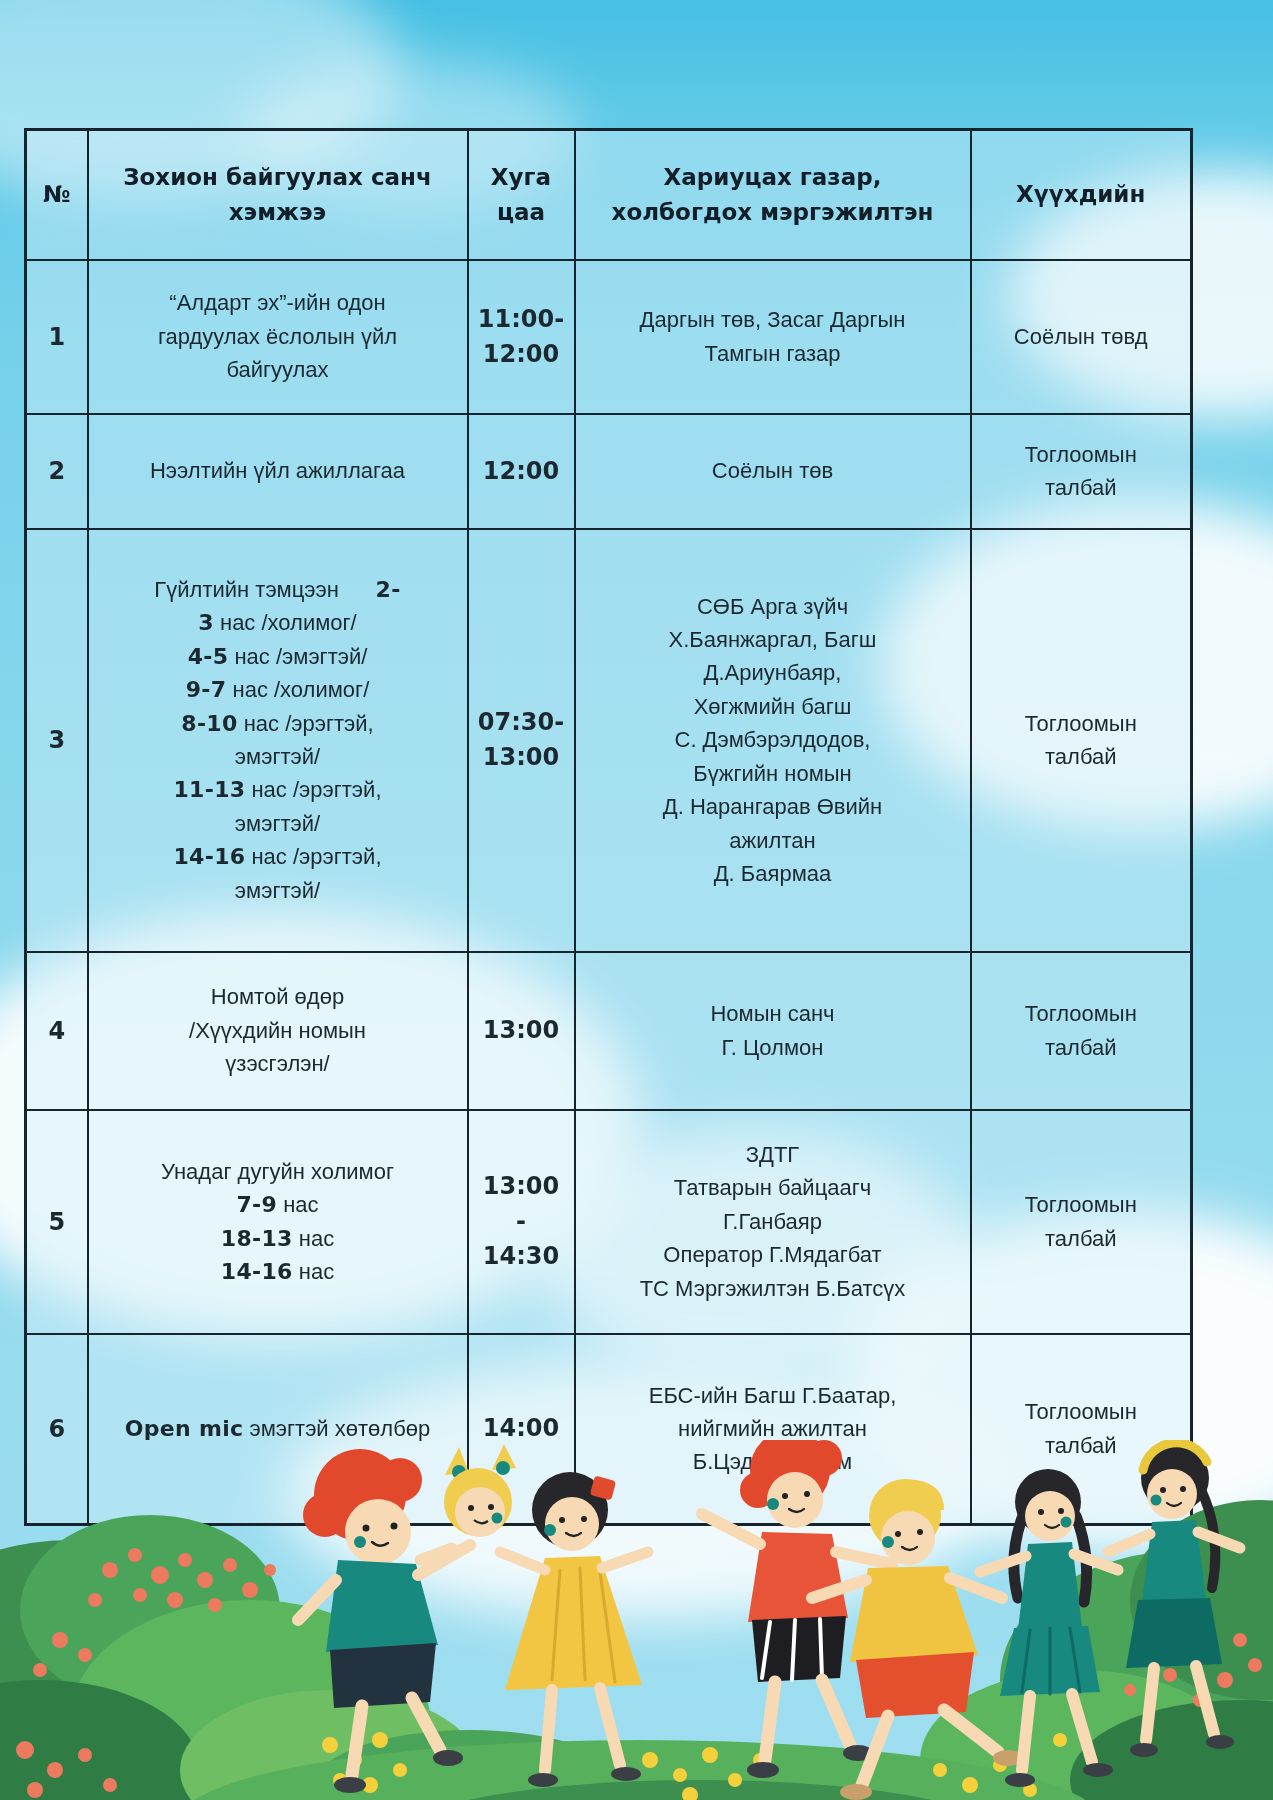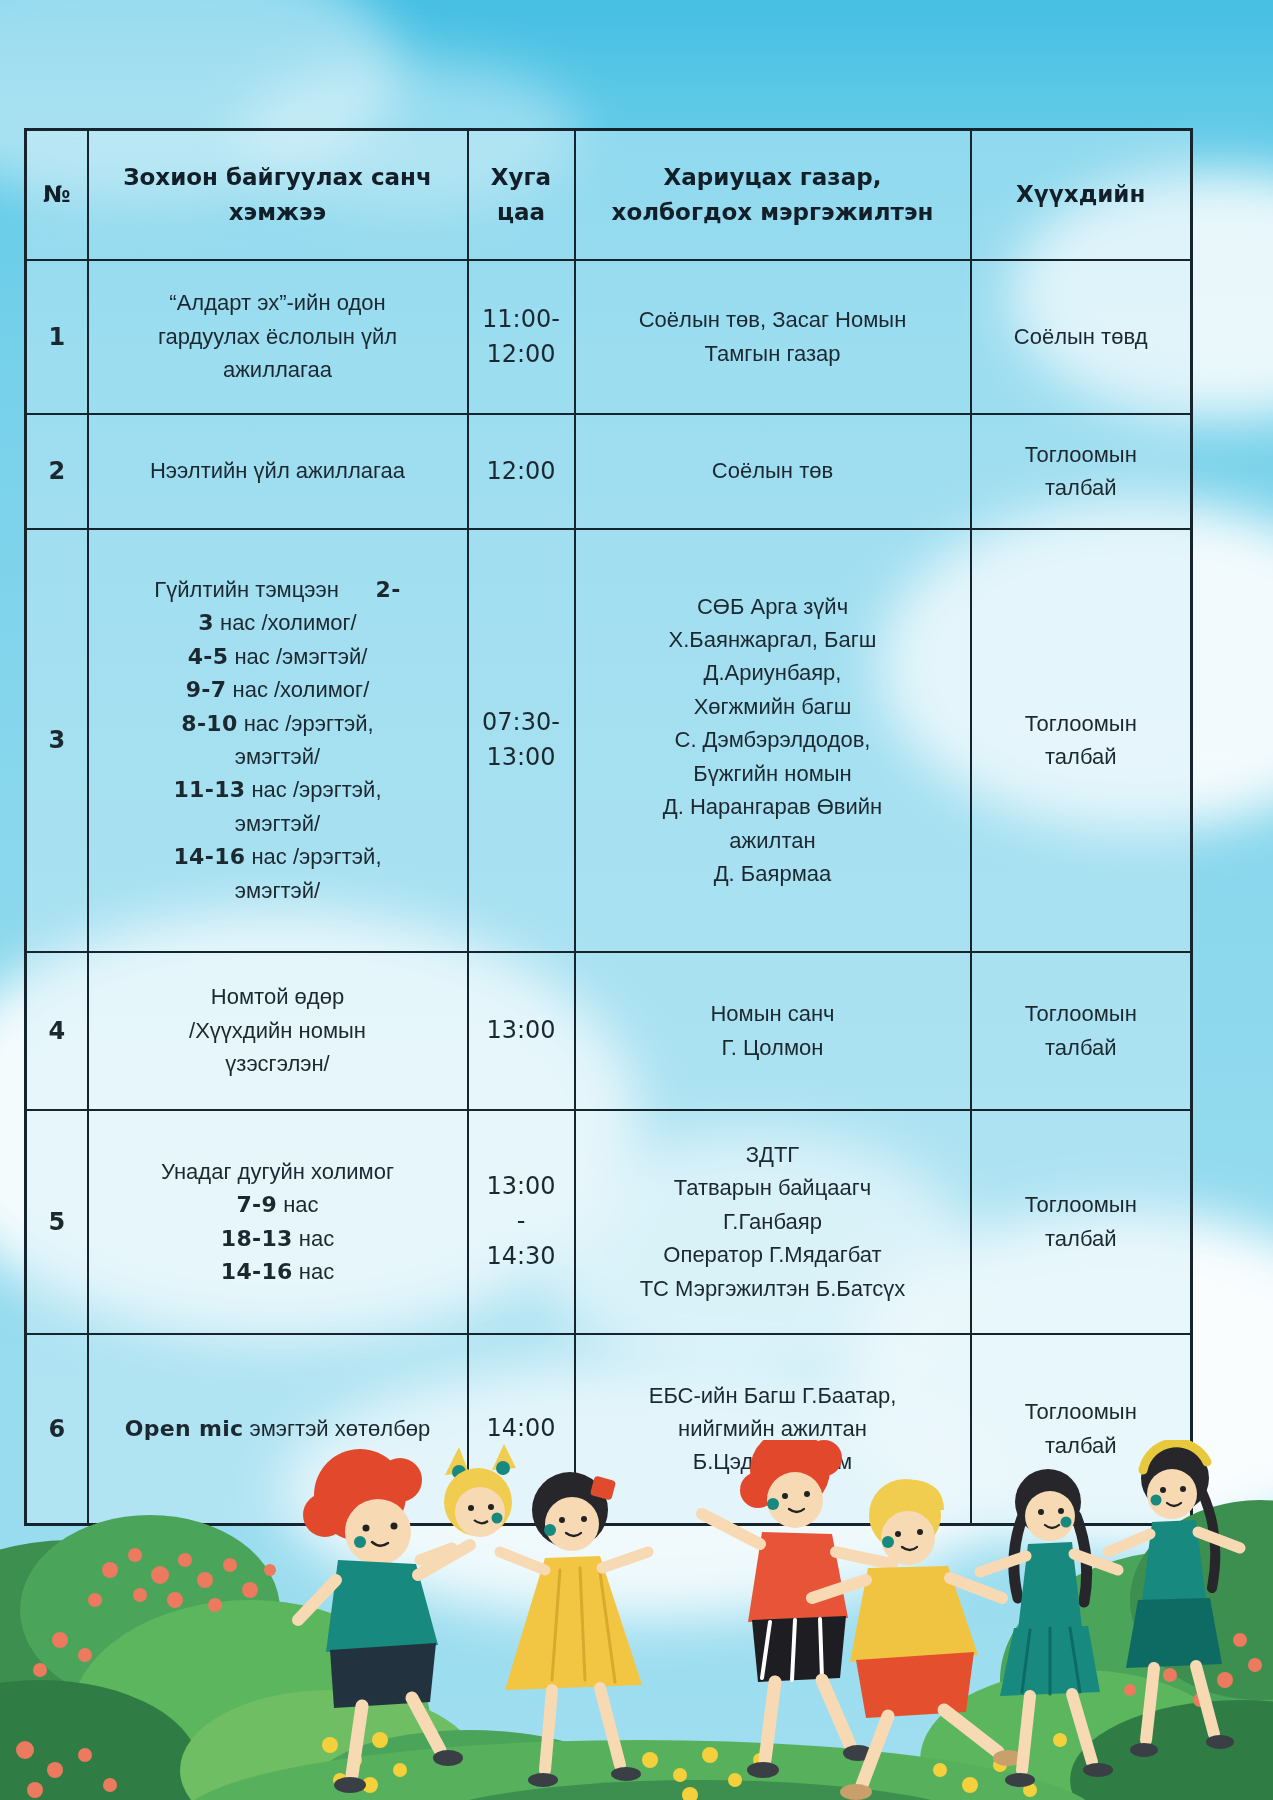--- a/index.html
+++ b/index.html
@@ -32,21 +32,21 @@
     color:#1c2830;padding:4px 8px;overflow:hidden;
   }
   thead tr{height:130px;}
   tr.r1{height:154px;} tr.r2{height:115px;} tr.r3{height:423px;}
   tr.r4{height:158px;} tr.r5{height:224px;} tr.r6{height:191px;}
   th{font-family:"DejaVu Sans",sans-serif;font-weight:700;font-size:23px;line-height:1.3;color:#121e28;}
   td{font-size:22px;}
   .ln{line-height:1.52;}
   .bnum{font-family:"DejaVu Sans",sans-serif;font-weight:800;letter-spacing:.3px;}
   td.no{font-family:"DejaVu Sans",sans-serif;font-weight:800;font-size:24px;}
-  td.time{font-family:"DejaVu Sans",sans-serif;font-weight:400;font-size:24px;}
+  td.time{font-family:"DejaVu Sans",sans-serif;font-weight:700;font-size:24px;}
   td.time .ln{line-height:1.45;}
   svg.scene{position:absolute;left:0;top:1440px;}
 </style>
 </head>
 <body>
 
 <div class="page">
   <div class="cloud c1"></div>
   <div class="cloud c2"></div>
   <div class="cloud c3"></div>
@@ -81,28 +81,28 @@
           </th>
         <th>Хүүхдийн</th>
       </tr>
     </thead>
     <tbody>
       <tr class="r1">
         <td class="no">1</td>
         <td>
             <div class="ln"><span>“Алдарт эх”-ийн одон</span></div>
             <div class="ln"><span>гардуулах ёслолын үйл</span></div>
-            <div class="ln"><span>ажиллагаа</span></div>
+            <div class="ln"><span>байгуулах</span></div>
           </td>
         <td class="time">
             <div class="ln"><span>11:00-</span></div>
             <div class="ln"><span>12:00</span></div>
           </td>
         <td>
-            <div class="ln"><span>Соёлын төв, Засаг Номын</span></div>
+            <div class="ln"><span>Даргын төв, Засаг Даргын</span></div>
             <div class="ln"><span>Тамгын газар</span></div>
           </td>
         <td>
             <div class="ln"><span>Соёлын төвд</span></div>
           </td>
       </tr>
       <tr class="r2">
         <td class="no">2</td>
         <td>
             <div class="ln"><span>Нээлтийн үйл ажиллагаа</span></div>

